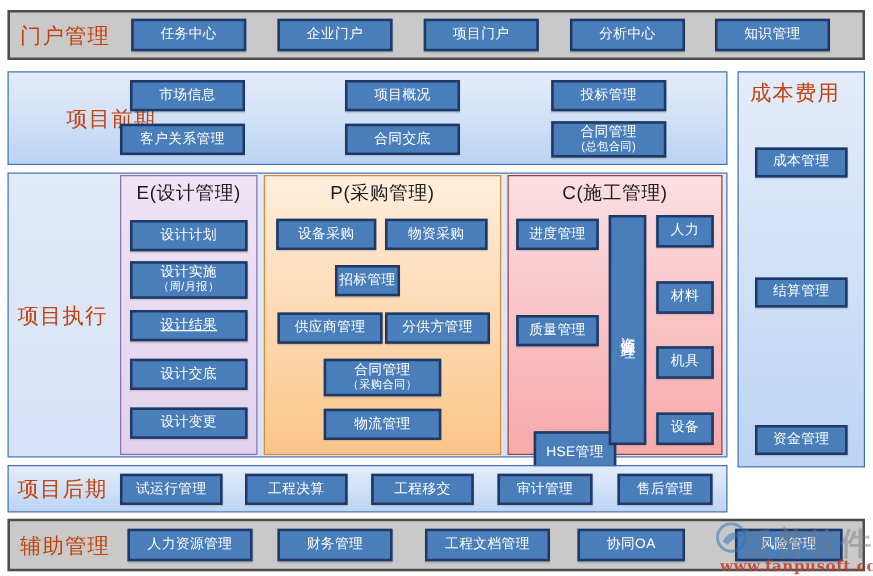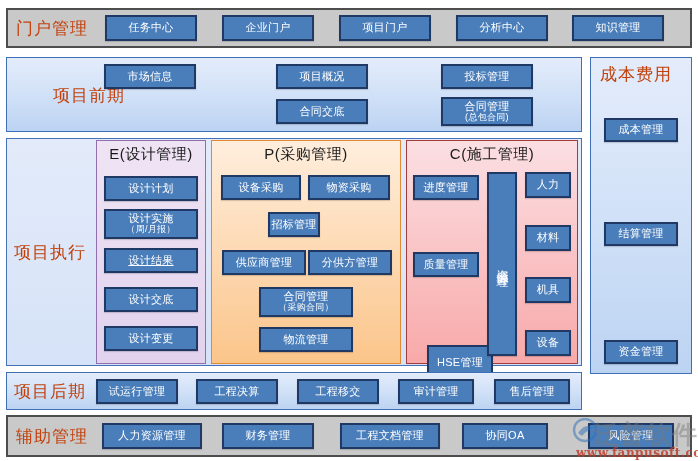--- a/index.html
+++ b/index.html
@@ -120,20 +120,21 @@
   <div class="btn" style="left:339px;top:15px;width:92px;height:26px;">项目门户</div>
   <div class="btn" style="left:456px;top:15px;width:92px;height:26px;">分析中心</div>
   <div class="btn" style="left:572px;top:15px;width:92px;height:26px;">知识管理</div>
 
   <div class="bluepanel" style="left:6px;top:57px;width:576px;height:75px;"></div>
   <div class="seclabel" style="left:14px;top:83px;height:24px;margin-left:39px;">项目前期</div>
 
   <div class="btn" style="left:104px;top:64px;width:92px;height:25px;">市场信息</div>
   <div class="btn" style="left:276px;top:64px;width:92px;height:25px;">项目概况</div>
   <div class="btn" style="left:441px;top:64px;width:92px;height:25px;">投标管理</div>
+  <div class="btn" style="left:96px;top:99px;width:100px;height:25px;">客户关系管理</div>
   <div class="btn" style="left:276px;top:99px;width:92px;height:25px;">合同交底</div>
   <div class="btn" style="left:441px;top:97px;width:92px;height:29px;flex-direction:column;">
     <span>合同管理</span>
     <span class="sub">(总包合同)</span>
   </div>
 
   <div class="bluepanel" style="left:590px;top:57px;width:102px;height:317px;"></div>
   <div class="seclabel" style="left:600px;top:62px;height:24px;">成本费用</div>
   <div class="btn" style="left:604px;top:118px;width:74px;height:24px;">成本管理</div>
   <div class="btn" style="left:604px;top:222px;width:74px;height:24px;">结算管理</div>

